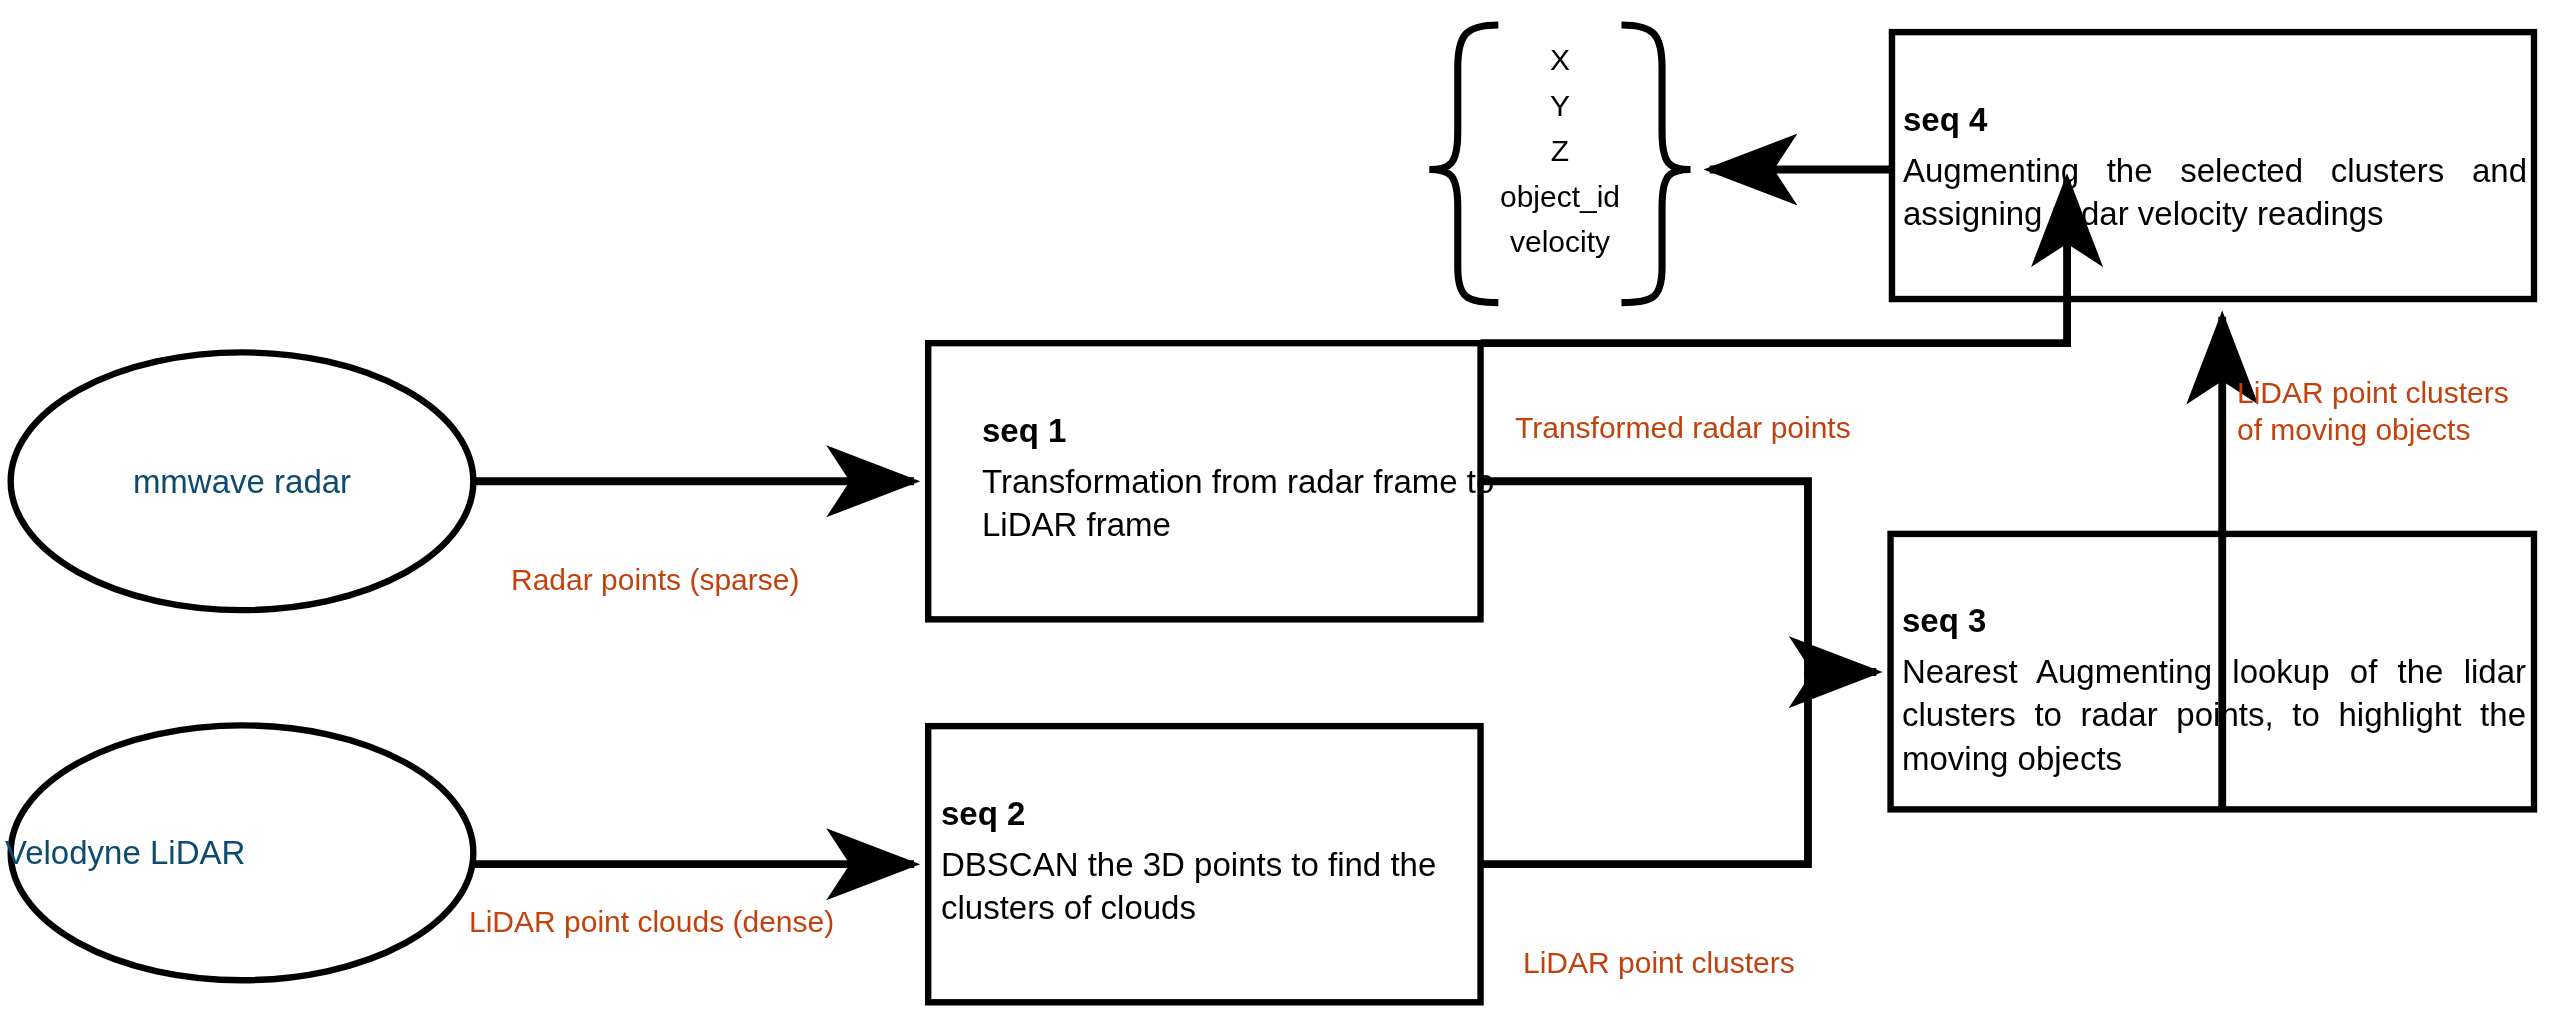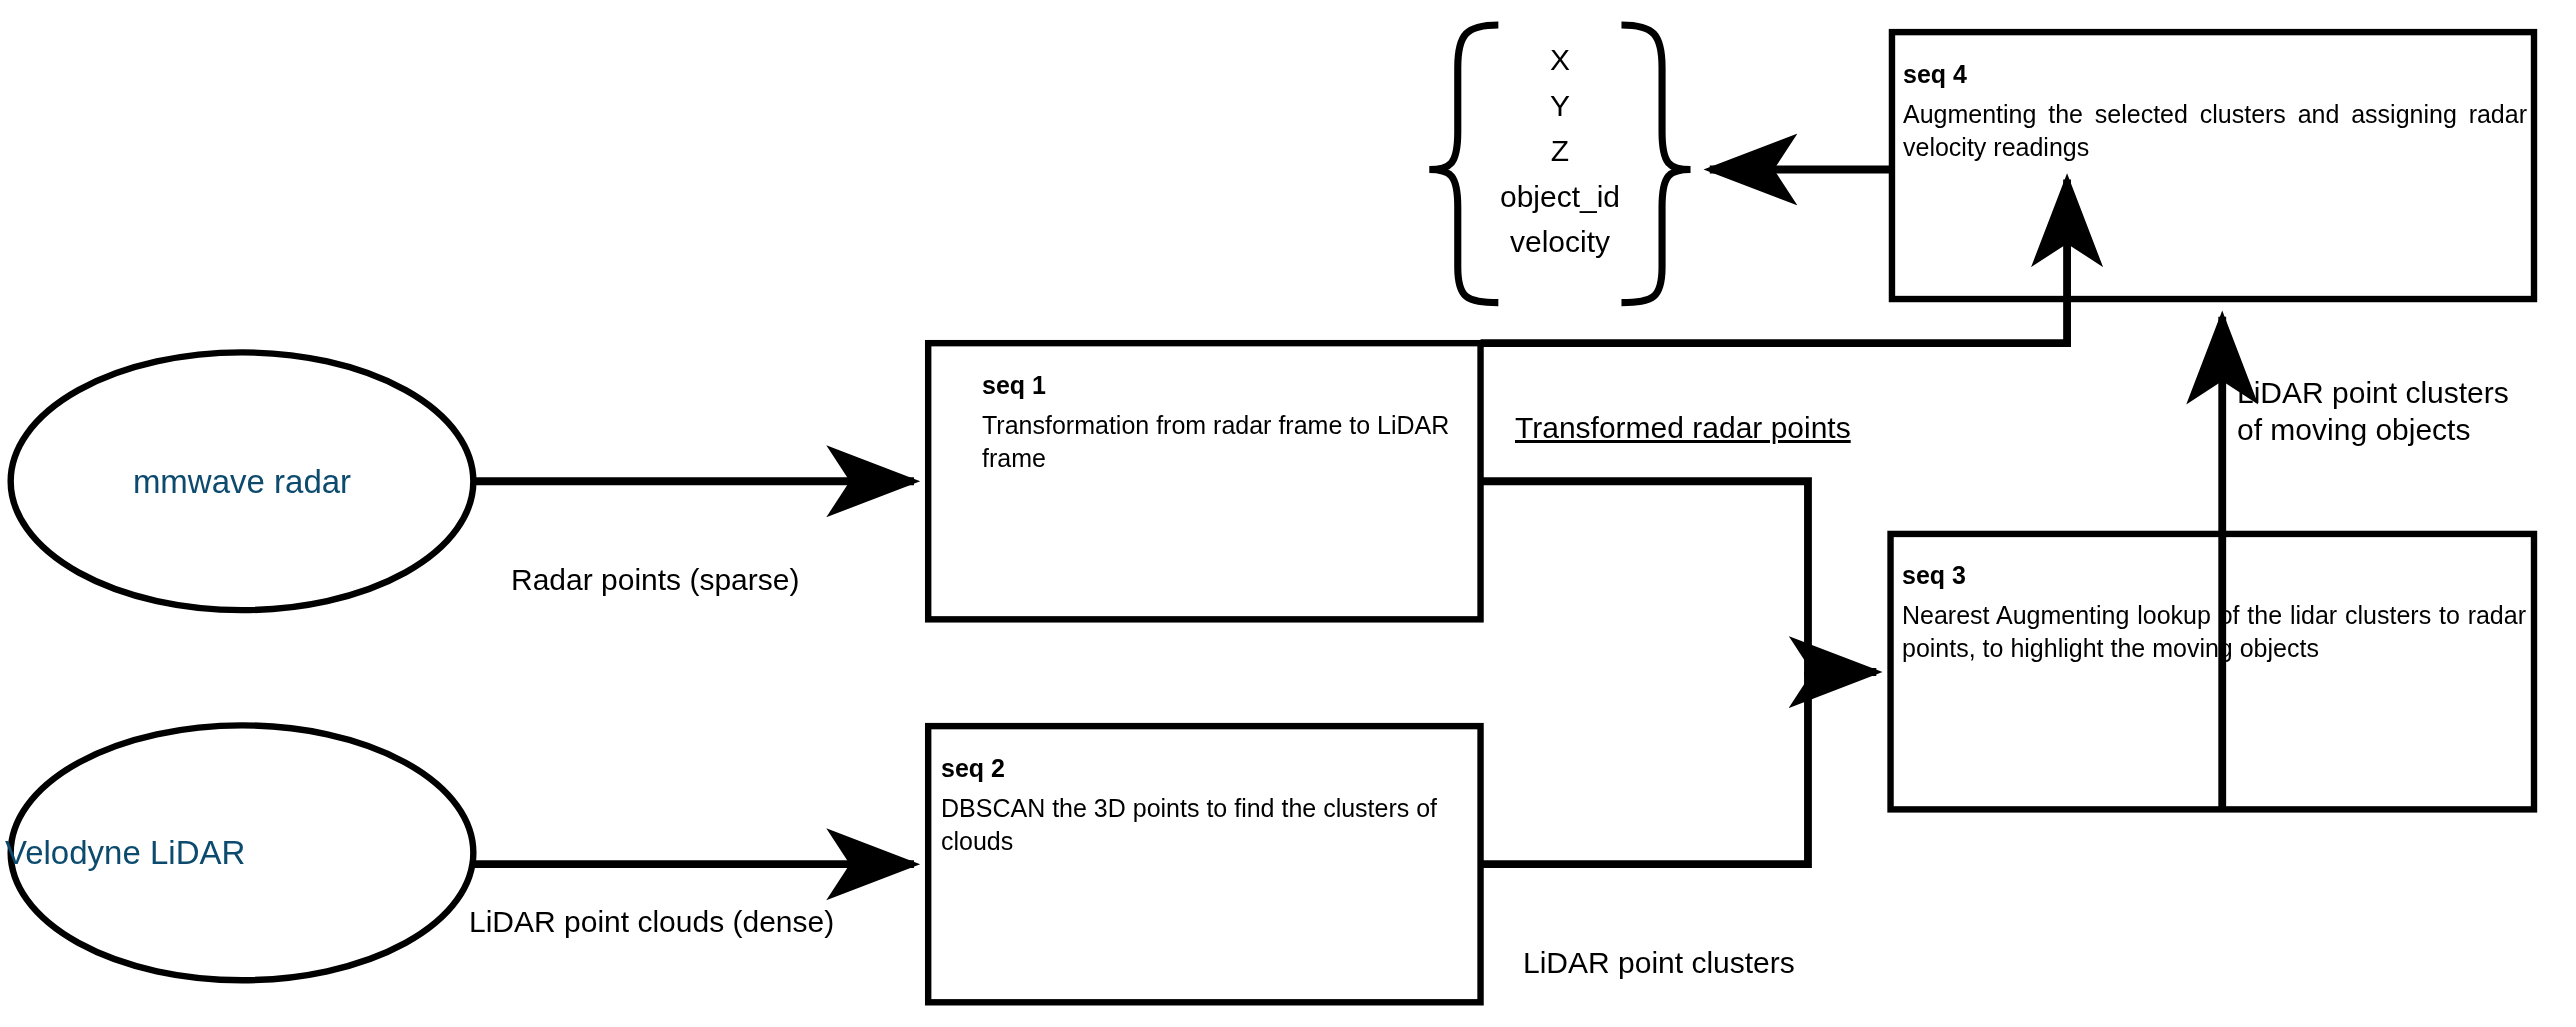--- a/index.html
+++ b/index.html
@@ -25,38 +25,39 @@
   }
   .node-label {
     position: absolute;
     font-size: 33px;
     line-height: 1.0;
     color: #0c4a6e;
     white-space: nowrap;
   }
   .box-body {
     position: absolute;
-    font-size: 25px;
+    font-size: 33px;
     line-height: 1.32;
     color: #000;
+    margin-top: 40px;
   }
   .box-title {
     font-weight: bold;
     display: block;
     margin-bottom: 7.1px;
   }
   .justified {
     text-align: justify;
     text-align-last: left;
   }
   .edge-label {
     position: absolute;
     font-size: 30px;
     line-height: 1.22;
-    color: #000000;
+    color: #c2410c;
     white-space: pre-line;
   }
   .brace-text {
     position: absolute;
     font-size: 30px;
     line-height: 1.52;
     text-align: center;
     color: #000;
   }
 </style>
@@ -150,21 +151,21 @@
     <div>Y</div>
     <div>Z</div>
     <div>object_id</div>
     <div>velocity</div>
   </div>
 
   <div class="edge-label" style="left:511px; top:562px;">Radar points (sparse)</div>
 
   <div class="edge-label" style="left:453px; top:904px;margin-left:16px;">LiDAR point clouds (dense)</div>
 
-  <div class="edge-label" style="left:1515px; top:410px;text-decoration:underline;">Transformed radar points</div>
+  <div class="edge-label" style="left:1515px; top:410px;">Transformed radar points</div>
 
   <div class="edge-label" style="left:1523px; top:945px;">LiDAR point clusters</div>
 
   <div class="edge-label" style="left:2237px; top:375px; width:322px;">LiDAR point clusters
 of moving objects</div>
 
 </div>
 
 
 </body></html>

